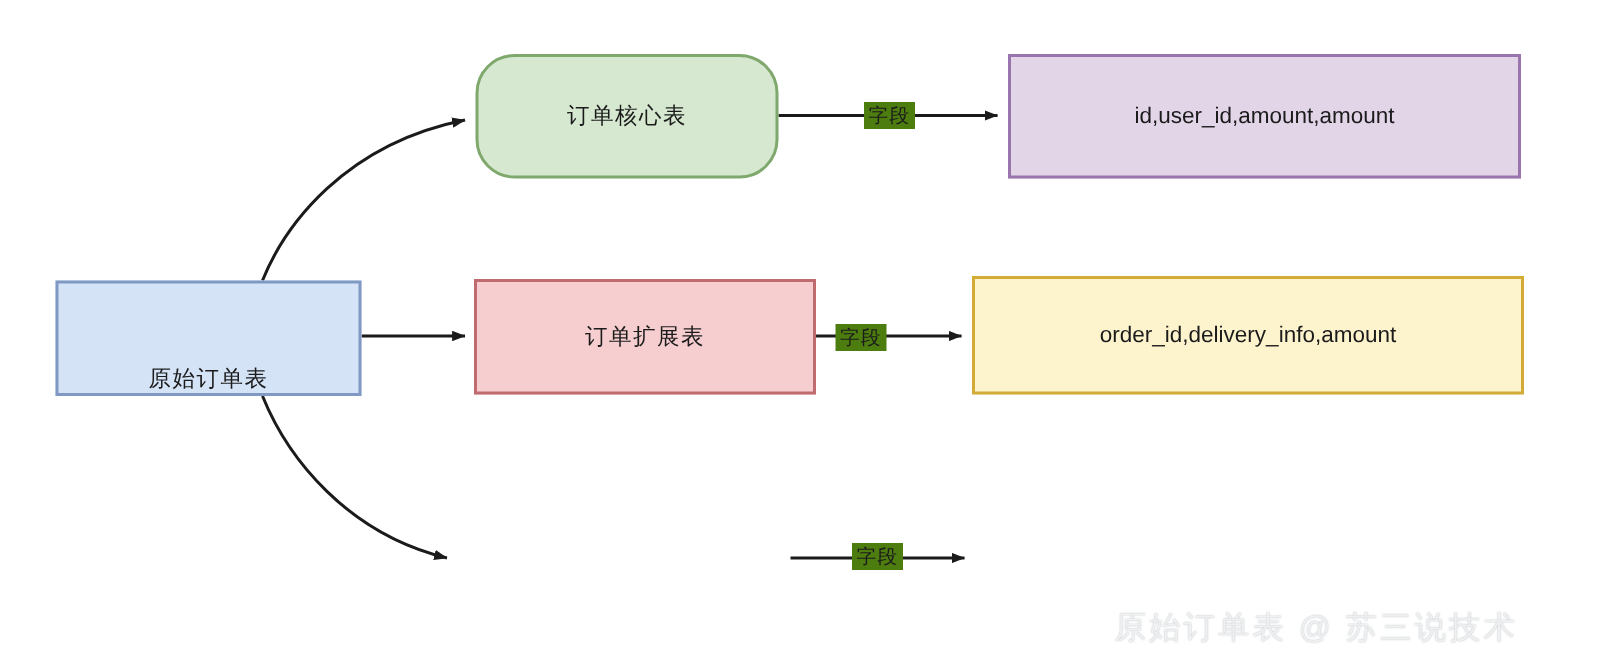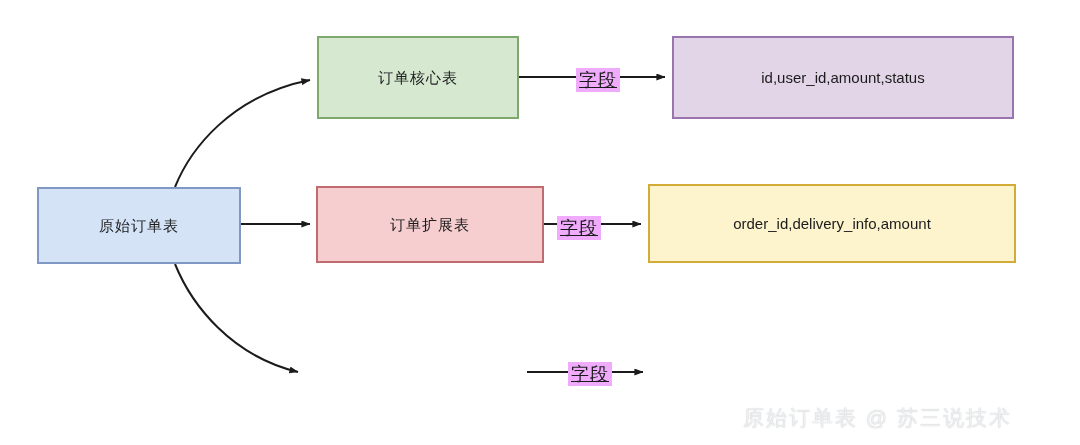--- a/index.html
+++ b/index.html
@@ -34,41 +34,40 @@
     text-align: center;
     border-style: solid;
     border-width: 2px;
     line-height: 1.2;
   }
   .node-label {
     display: block;
     white-space: nowrap;
   }
   
-  #node-source  { left: 37px;  top: 187px; width: 204px; height: 77px; }
+  #node-source  { left: 37px;  top: 187px; width: 204px; height: 77px; align-items: flex-end; }
   #node-core    { left: 317px; top: 36px;  width: 202px; height: 83px; }
   #node-ext     { left: 316px; top: 186px; width: 228px; height: 77px; }
   #node-log     { left: 305px; top: 334px; width: 221px; height: 77px; }
   #node-f-core  { left: 672px; top: 36px;  width: 342px; height: 83px; }
   #node-f-ext   { left: 648px; top: 184px; width: 368px; height: 79px; }
   #node-f-log   { left: 650px; top: 334px; width: 366px; height: 77px; }
 
   .cjk-label { font-size: 15px; color: #1b1b1b; letter-spacing: 1px; }
   .mono-label { font-size: 15px; color: #1b1b1b; }
 
   
   .edge-label {
     position: absolute;
-    font-size: 18px;
+    font-size: 13px;
     color: #1b1b1b;
-    background: #f0abfc;
+    background: #4d7c0f;
     padding: 0 3px;
     letter-spacing: 1px;
     white-space: nowrap;
-    text-decoration: underline;
   }
   #edge-label-1 { left: 576px; top: 68px; }
   #edge-label-2 { left: 557px; top: 216px; }
   #edge-label-3 { left: 568px; top: 362px; }
 
   
   #watermark {
     position: absolute;
     left: 743px;
     top: 404px;
@@ -102,31 +101,31 @@
 
     <path d="M 520 224 L 641 224" fill="none" stroke="#1b1b1b" stroke-width="2" marker-end="url(#arrowhead)"></path>
 
     <path d="M 527 372 L 643 372" fill="none" stroke="#1b1b1b" stroke-width="2" marker-end="url(#arrowhead)"></path>
   </svg>
 
   <div class="node" id="node-source" style="background:#d5e3f7; border-color:#7f99c4;">
     <span class="node-label cjk-label">原始订单表</span>
   </div>
 
-  <div class="node" id="node-core" style="background:#d6e8d0; border-color:#7fa86c;">
+  <div class="node" id="node-core" style="background:#d6e8d0; border-color:#7fa86c;border-radius:26px;">
     <span class="node-label cjk-label">订单核心表</span>
   </div>
 
   <div class="node" id="node-ext" style="background:#f6ced0; border-color:#c06b6f;">
     <span class="node-label cjk-label">订单扩展表</span>
   </div>
 
 
   <div class="node" id="node-f-core" style="background:#e2d5e8; border-color:#9a74ad;">
-    <span class="node-label mono-label">id,user_id,amount,status</span>
+    <span class="node-label mono-label">id,user_id,amount,amount</span>
   </div>
 
   <div class="node" id="node-f-ext" style="background:#fdf3cd; border-color:#d3ac38;">
     <span class="node-label mono-label">order_id,delivery_info,amount</span>
   </div>
 
 
   <span class="edge-label" id="edge-label-1">字段</span>
   <span class="edge-label" id="edge-label-2">字段</span>
   <span class="edge-label" id="edge-label-3">字段</span>

